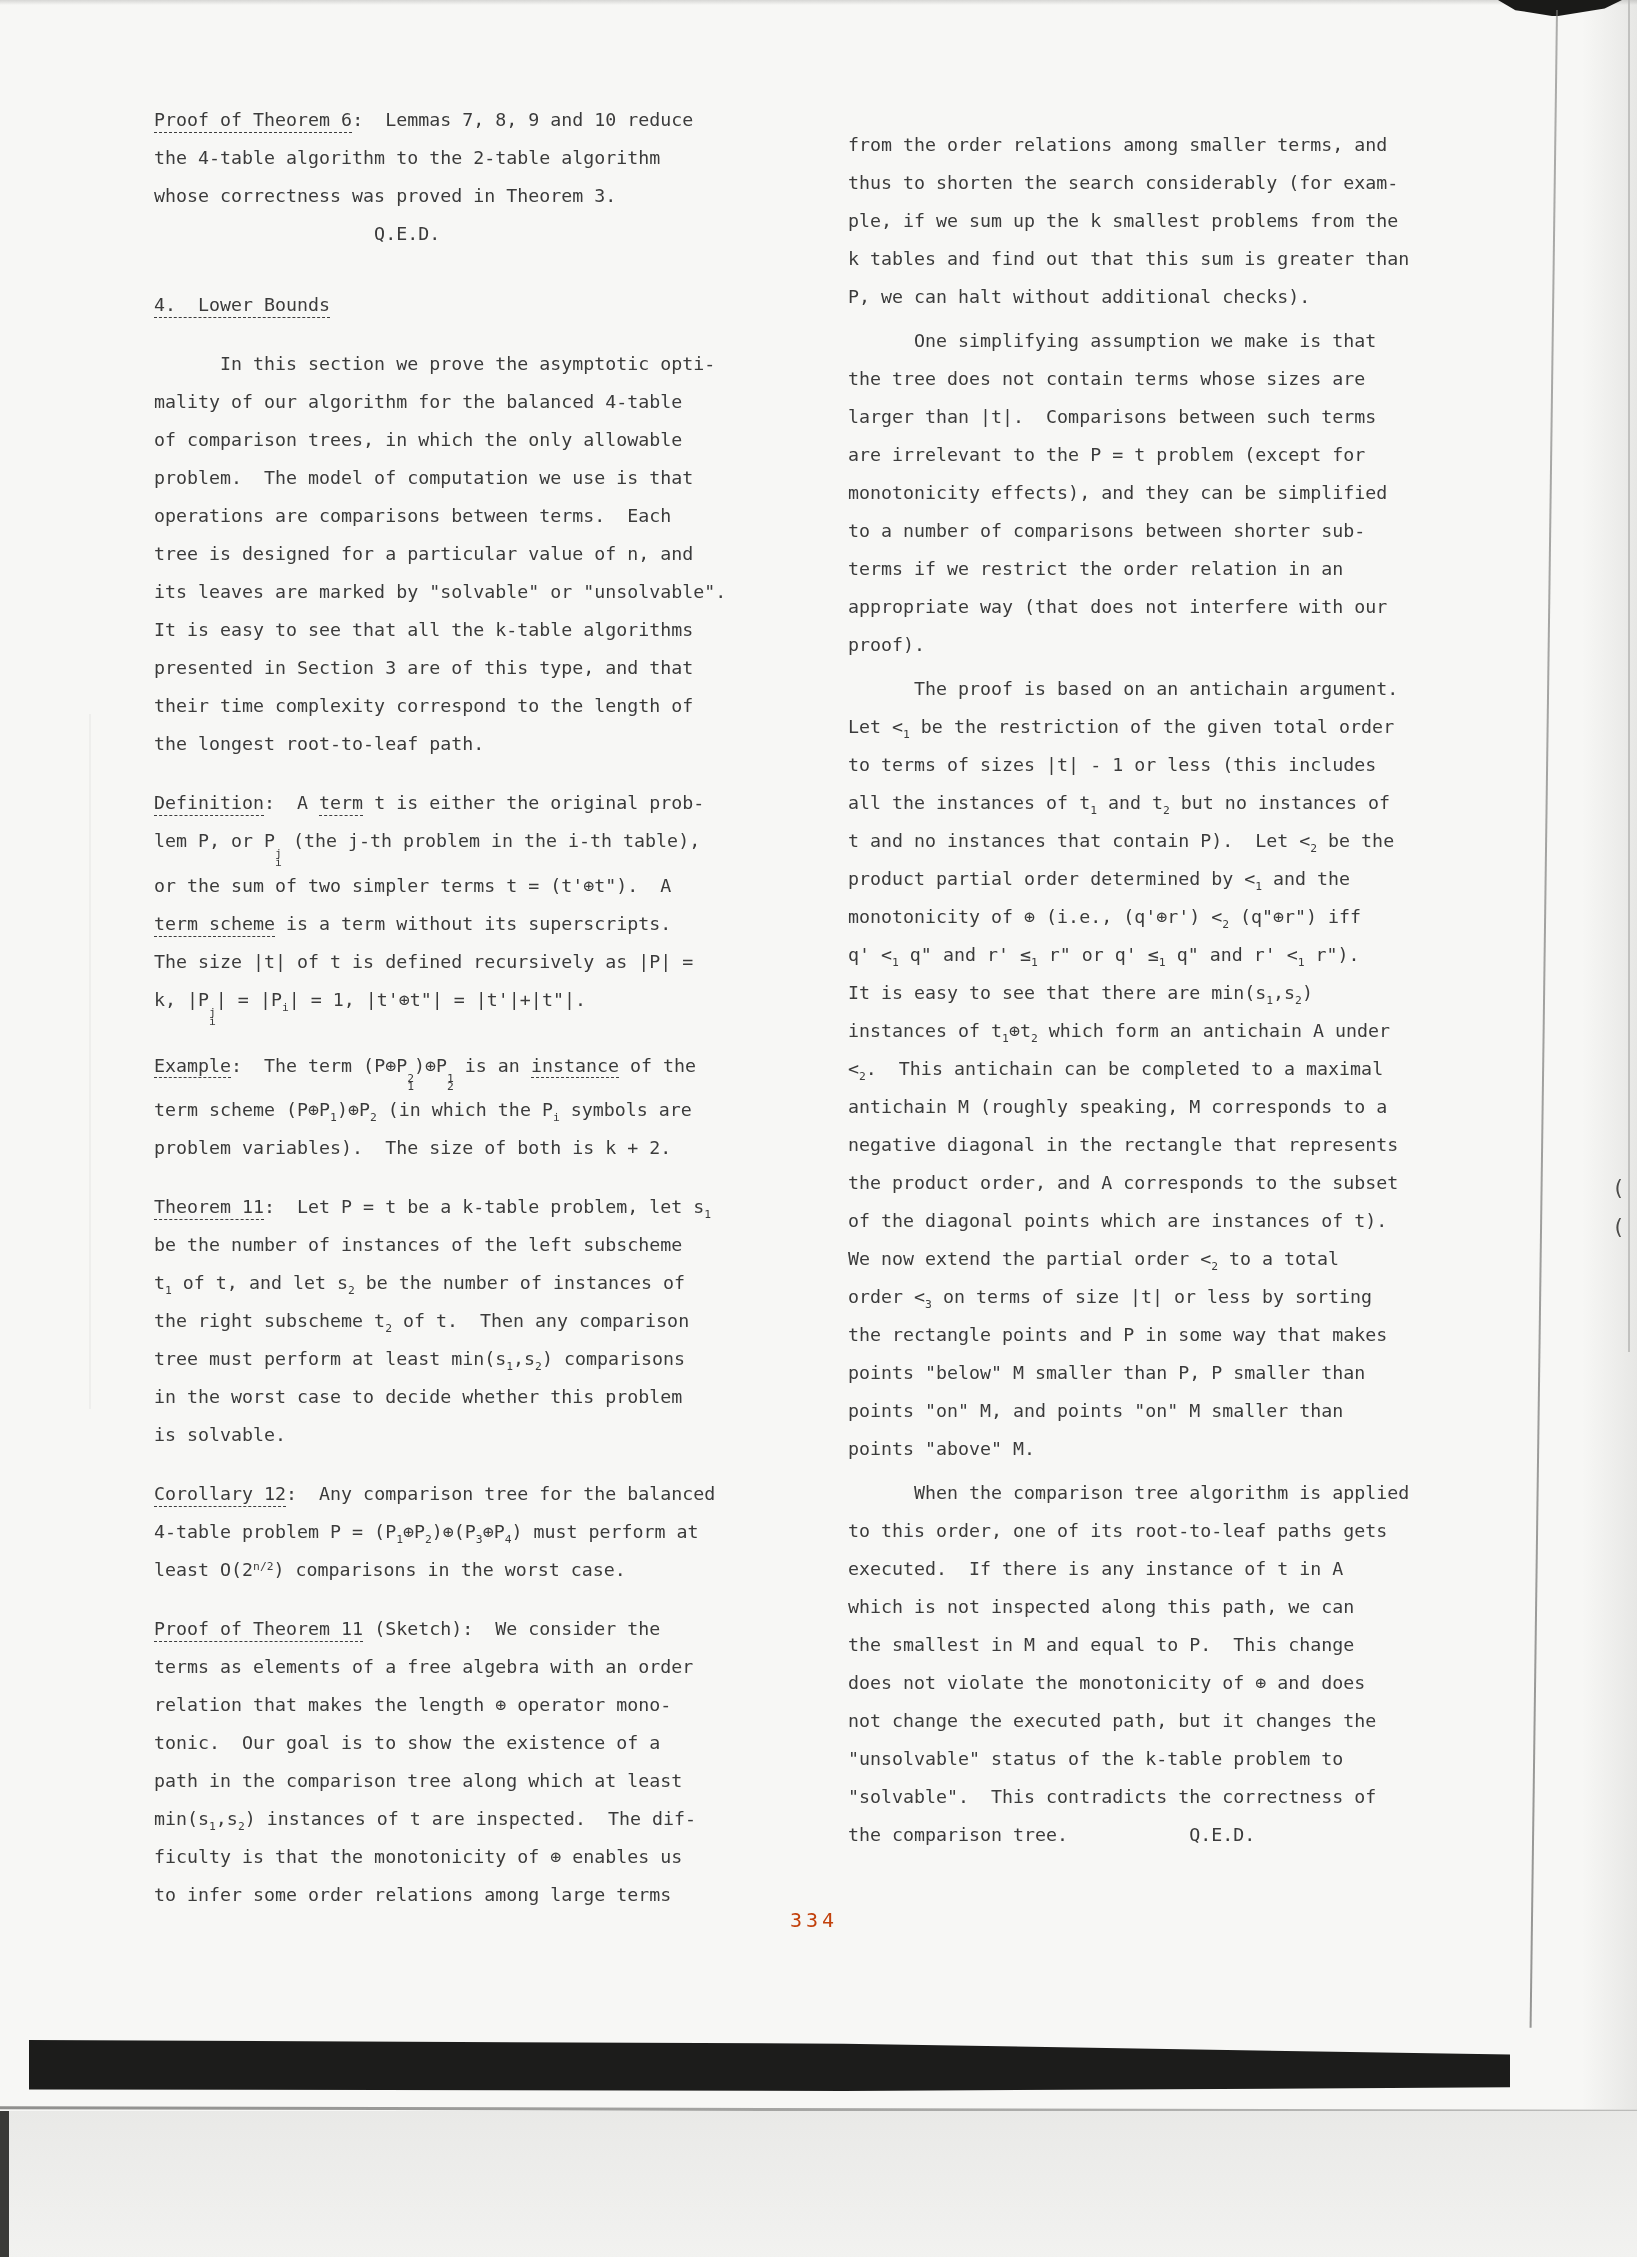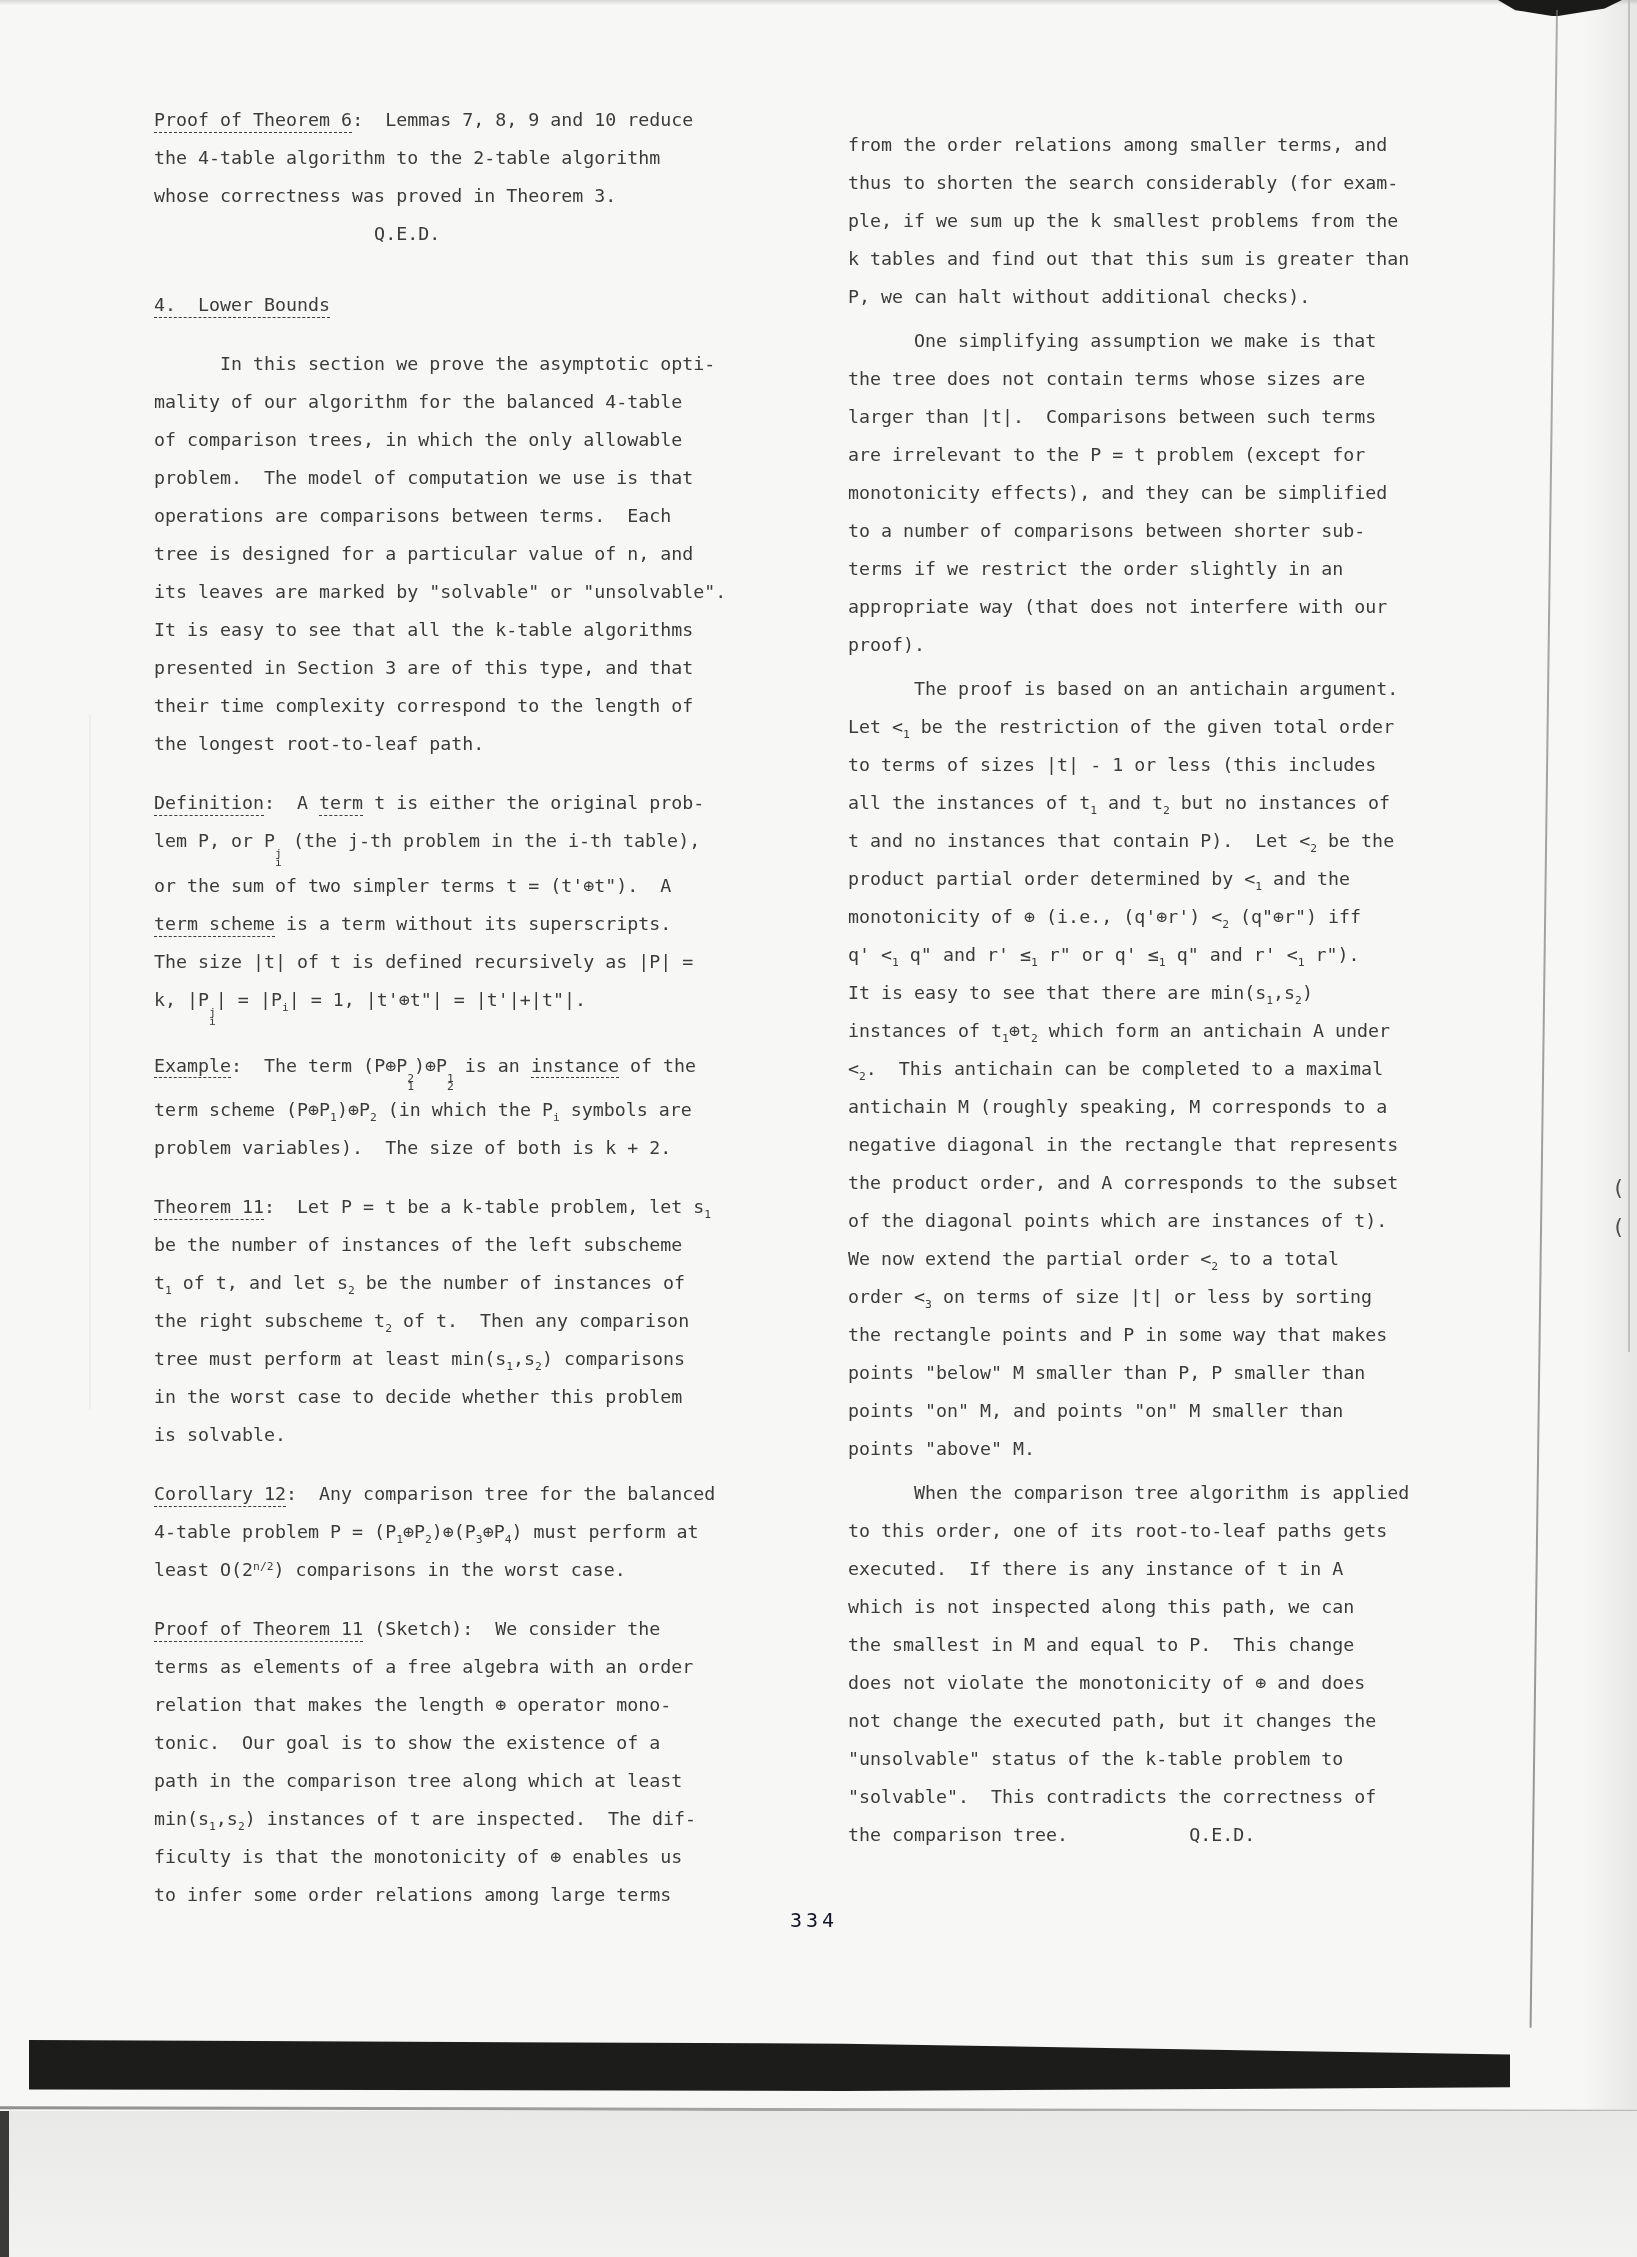--- a/index.html
+++ b/index.html
@@ -41,21 +41,21 @@
   .block:first-child{margin-top:0;}
   .heading{margin-top:33px;}
   #col-right .block{margin-top:6px;}
   u{text-decoration:none;border-bottom:1.9px dashed #3d3d3d;padding-bottom:1.9px;}
   sub,sup{font-size:0.62em;line-height:0;}
   sub{vertical-align:-0.45em;}
   sup{vertical-align:0.55em;}
   .ss{display:inline-flex;flex-direction:column;vertical-align:-0.55em;}
   .ss span{display:block;font-size:0.62em;line-height:0.78em;}
   #page-number{position:absolute;left:790px;top:1908px;font-size:20px;
-    letter-spacing:3.9px;color:#0f172a;}
+    letter-spacing:3.9px;color:#c2410c;}
 </style>
 </head>
 <body>
 
 <div class="layer" id="top-edge"></div>
 <div class="layer" id="right-shade"></div>
 <div class="layer" id="corner-wedge"></div>
 <div class="layer" id="crease-main"></div>
 <div class="layer" id="edge-line-right"></div>
 <div class="layer" id="left-faint"></div>
@@ -135,21 +135,21 @@
       <div class="line">k tables and find out that this sum is greater than</div>
       <div class="line">P, we can halt without additional checks).</div>
     </div>
     <div class="block">
       <div class="line">      One simplifying assumption we make is that</div>
       <div class="line">the tree does not contain terms whose sizes are</div>
       <div class="line">larger than |t|.  Comparisons between such terms</div>
       <div class="line">are irrelevant to the P = t problem (except for</div>
       <div class="line">monotonicity effects), and they can be simplified</div>
       <div class="line">to a number of comparisons between shorter sub-</div>
-      <div class="line">terms if we restrict the order slightly in an</div>
+      <div class="line">terms if we restrict the order relation in an</div>
       <div class="line">appropriate way (that does not interfere with our</div>
       <div class="line">proof).</div>
     </div>
     <div class="block">
       <div class="line">      The proof is based on an antichain argument.</div>
       <div class="line">Let &lt;<sub>1</sub> be the restriction of the given total order</div>
       <div class="line">to terms of sizes |t| - 1 or less (this includes</div>
       <div class="line">all the instances of t<sub>1</sub> and t<sub>2</sub> but no instances of</div>
       <div class="line">t and no instances that contain P).  Let &lt;<sub>2</sub> be the</div>
       <div class="line">product partial order determined by &lt;<sub>1</sub> and the</div>

